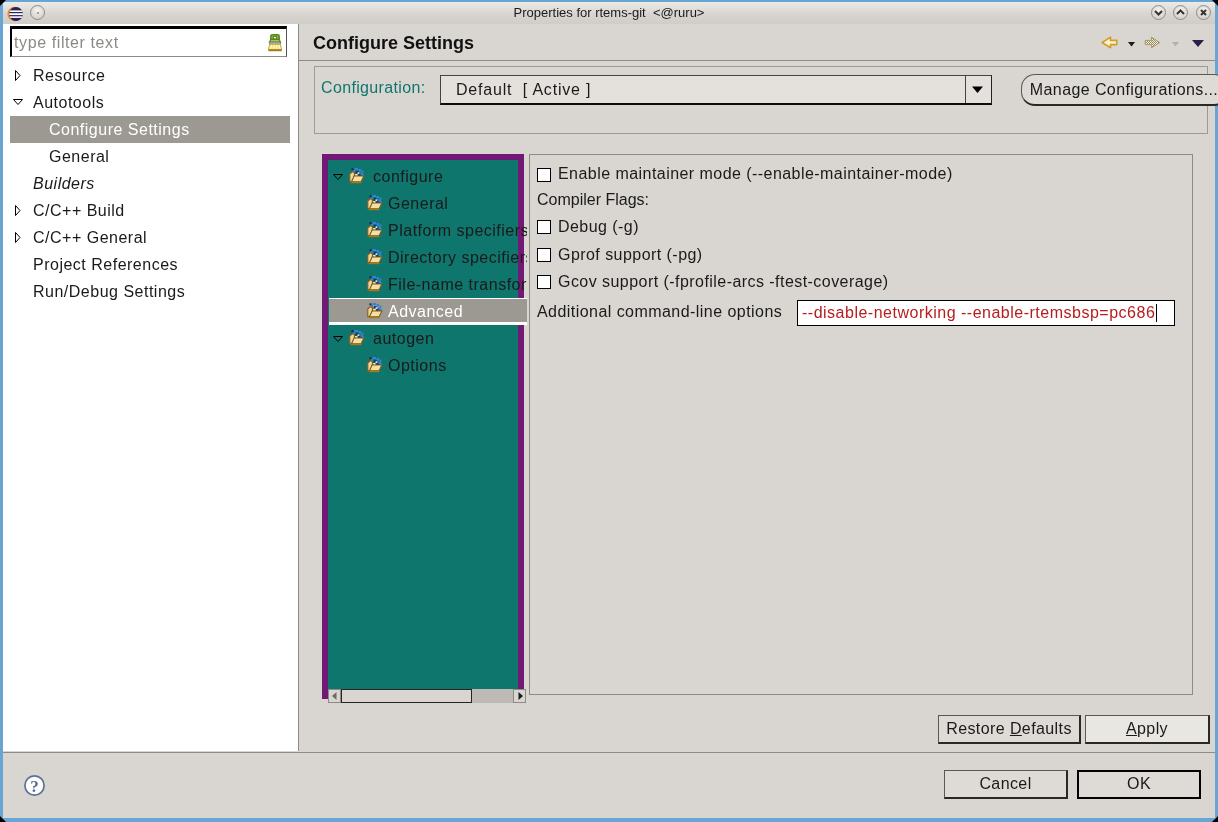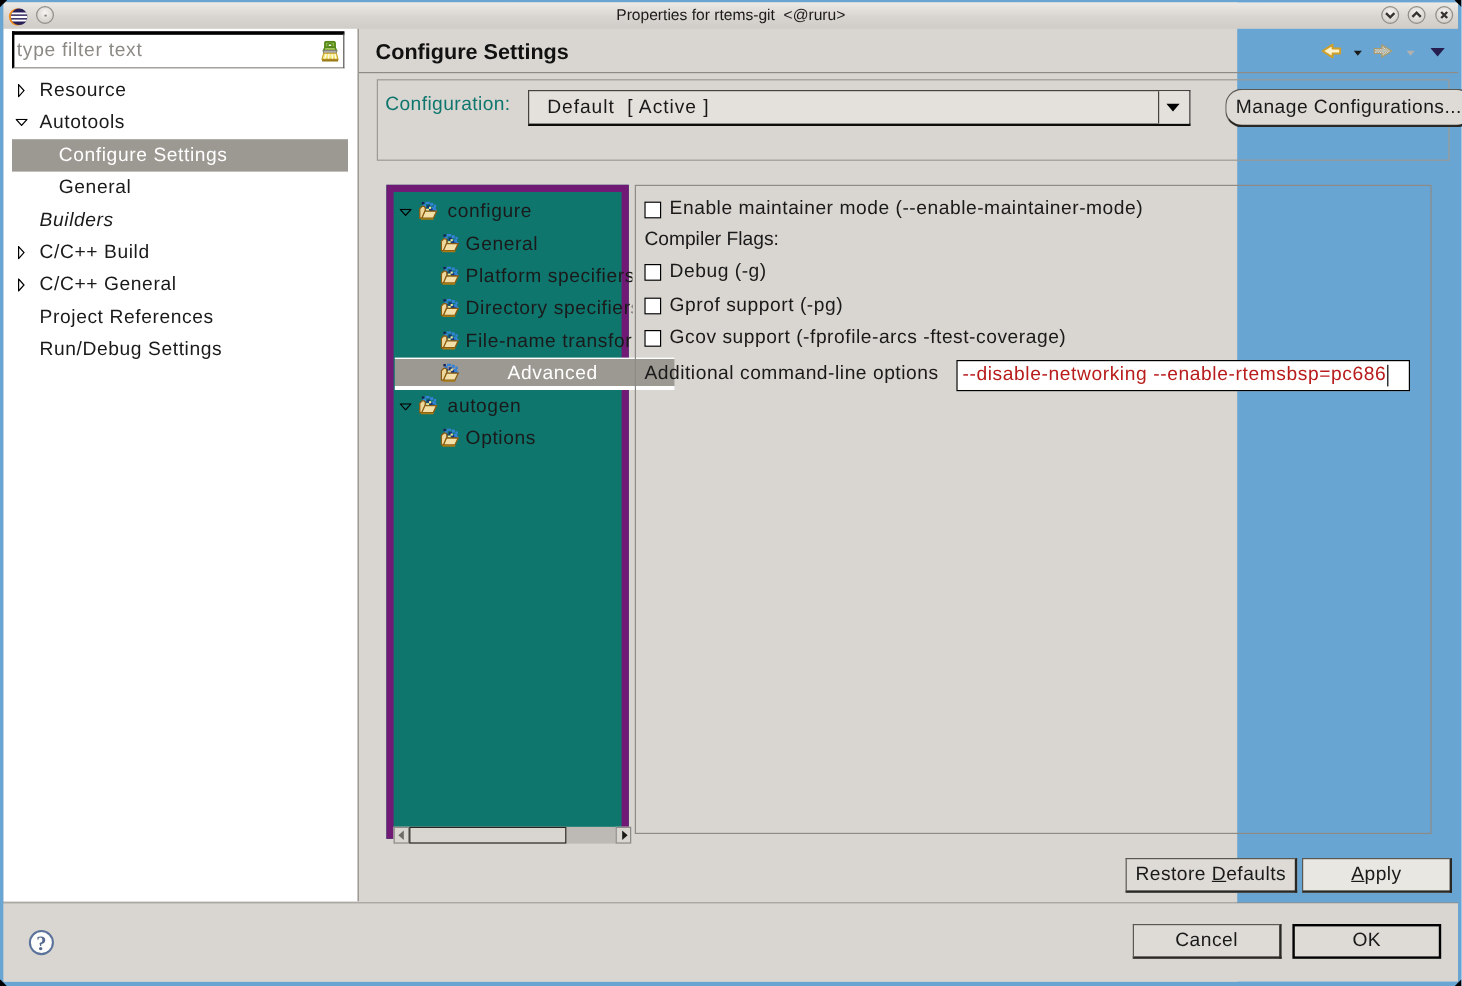--- a/index.html
+++ b/index.html
@@ -1,18 +1,18 @@
 <!DOCTYPE html>
 <html><head><meta charset="utf-8">
 <style>
 html,body{margin:0;padding:0;}
 body{width:1218px;height:822px;overflow:hidden;font-family:"Liberation Sans",sans-serif;}
 .abs{position:absolute;}
 #win{position:absolute;left:0;top:0;width:1218px;height:822px;background:#69a5d3;}
-#inner{position:absolute;left:3px;top:2px;width:1028px;height:816px;background:#d9d6d1;}
+#inner{position:absolute;left:3px;top:2px;width:1212px;height:816px;background:#d9d6d1;}
 #titlebar{position:absolute;left:0;top:0;width:1212px;height:22px;
  background:linear-gradient(#edebe7,#d8d5d0 55%,#d0cdc8);}
 #title{position:absolute;left:0;top:3px;width:1212px;text-align:center;font-size:13px;color:#1b1b1b;}
 .circbtn{position:absolute;width:15px;height:15px;border-radius:50%;
  background:radial-gradient(circle at 50% 35%,#f7f5f2,#dcd9d4 60%,#c8c5c0);
  border:1px solid #908d88;box-sizing:border-box;}
 #leftpanel{position:absolute;left:0;top:22px;width:295px;height:727px;background:#fff;}
 #vsep{position:absolute;left:295px;top:22px;width:1px;height:727px;background:#8e8b86;}
 #hsep{position:absolute;left:0;top:750px;width:1212px;height:1px;background:#8e8b86;border-bottom:1px solid #f4f2ef;}
 #footer{position:absolute;left:0;top:751px;width:1212px;height:65px;background:#d9d6d1;}
@@ -35,21 +35,21 @@
  border:1px solid #45433f;border-bottom:2px solid #0c0c0b;border-right:1px solid #222;}
 #combo .txt{position:absolute;left:15px;top:5px;font-size:16px;letter-spacing:0.8px;color:#1a1a1a;}
 #combobtn{position:absolute;right:0;top:0;width:25px;height:27px;border-left:1px solid #45433f;background:#e4e1dc;}
 #combobtn svg{position:absolute;left:5px;top:9px;}
 .pushbtn{position:absolute;box-sizing:border-box;background:#dedbd6;color:#1a1a1a;font-size:16px;letter-spacing:0.4px;text-align:center;
  border-top:1px solid #5a5853;border-left:1px solid #5a5853;border-right:2px solid #292825;border-bottom:2px solid #292825;}
 #managebtn{left:1018px;top:72px;width:207px;height:32px;line-height:29px;border-radius:14px;}
 
 #mtree{position:absolute;left:319px;top:152px;width:202px;height:545px;box-sizing:border-box;border:6px solid #701a75;background:#0f766e;}
 .mrow{position:absolute;height:27px;line-height:27px;font-size:16px;letter-spacing:0.5px;color:#1a1a1a;white-space:nowrap;overflow:hidden;}
-.mrow.sel{background:linear-gradient(#fff 0,#fff 1px,#9c9992 1px,#9c9992 24px,#fff 24px);color:#fff;padding-left:35px;}
+.mrow.sel{background:linear-gradient(#fff 0,#fff 1px,#9c9992 1px,#9c9992 24px,#fff 24px);color:#fff;}
 .ficon{position:absolute;top:5px;}
 
 #sbar{position:absolute;left:0px;top:529px;width:198px;height:14px;background:#bdbab5;}
 .sbtn{position:absolute;top:0;width:13px;height:14px;background:#d9d6d1;box-sizing:border-box;border:1px solid #8e8b86;}
 #sthumb{position:absolute;left:13px;top:0;width:131px;height:14px;background:#d9d6d1;box-sizing:border-box;border:1px solid #26251f;}
 
 #opts{position:absolute;left:526px;top:152px;width:664px;height:541px;box-sizing:border-box;border:1px solid #8e8b86;}
 .cb{position:absolute;width:14px;height:14px;box-sizing:border-box;border:1px solid #000;background:#fff;}
 .olabel{position:absolute;font-size:16px;letter-spacing:0.45px;color:#1a1a1a;white-space:nowrap;}
 #cmdfield{position:absolute;left:794px;top:298px;width:378px;height:26px;box-sizing:border-box;background:#fff;border:1px solid #000;}

